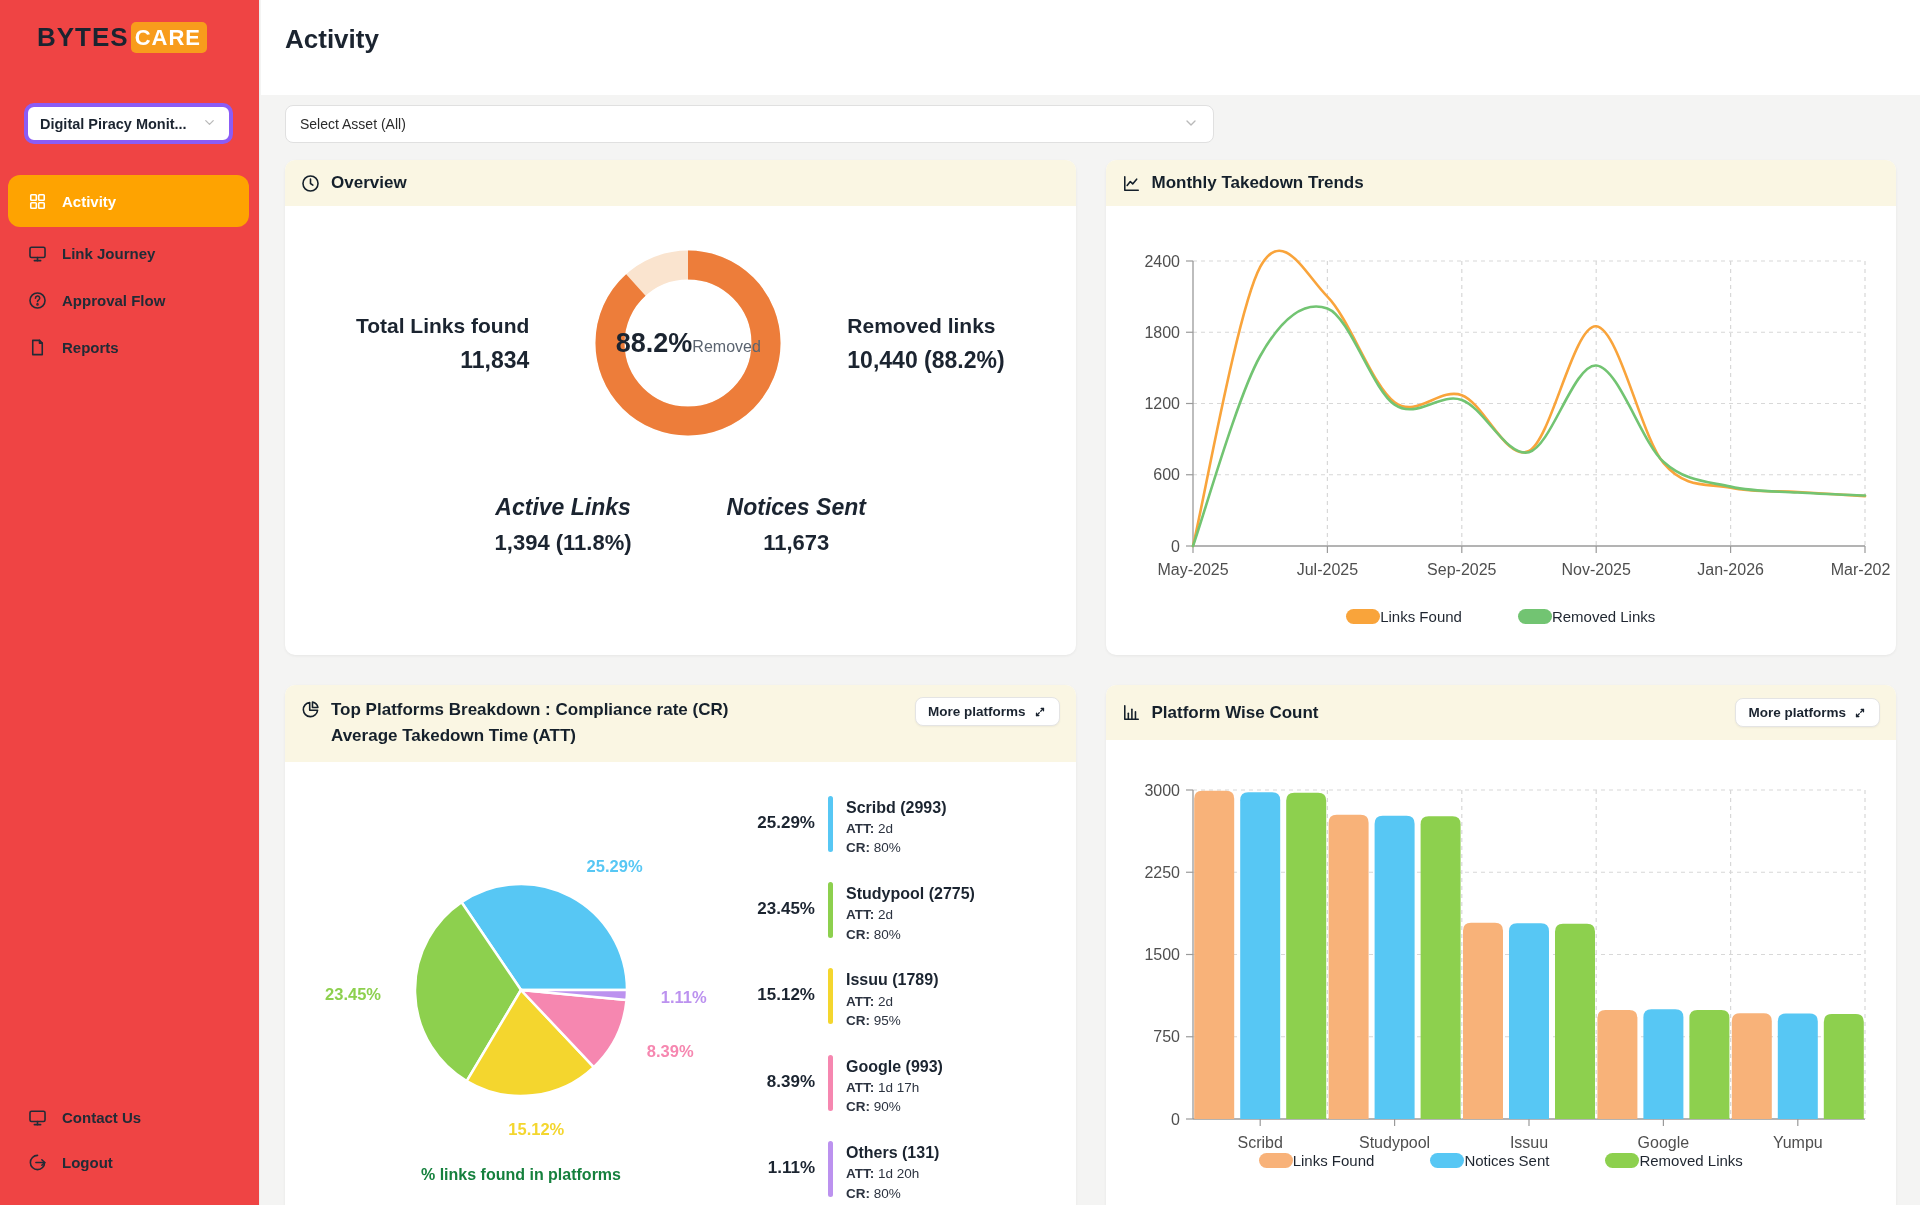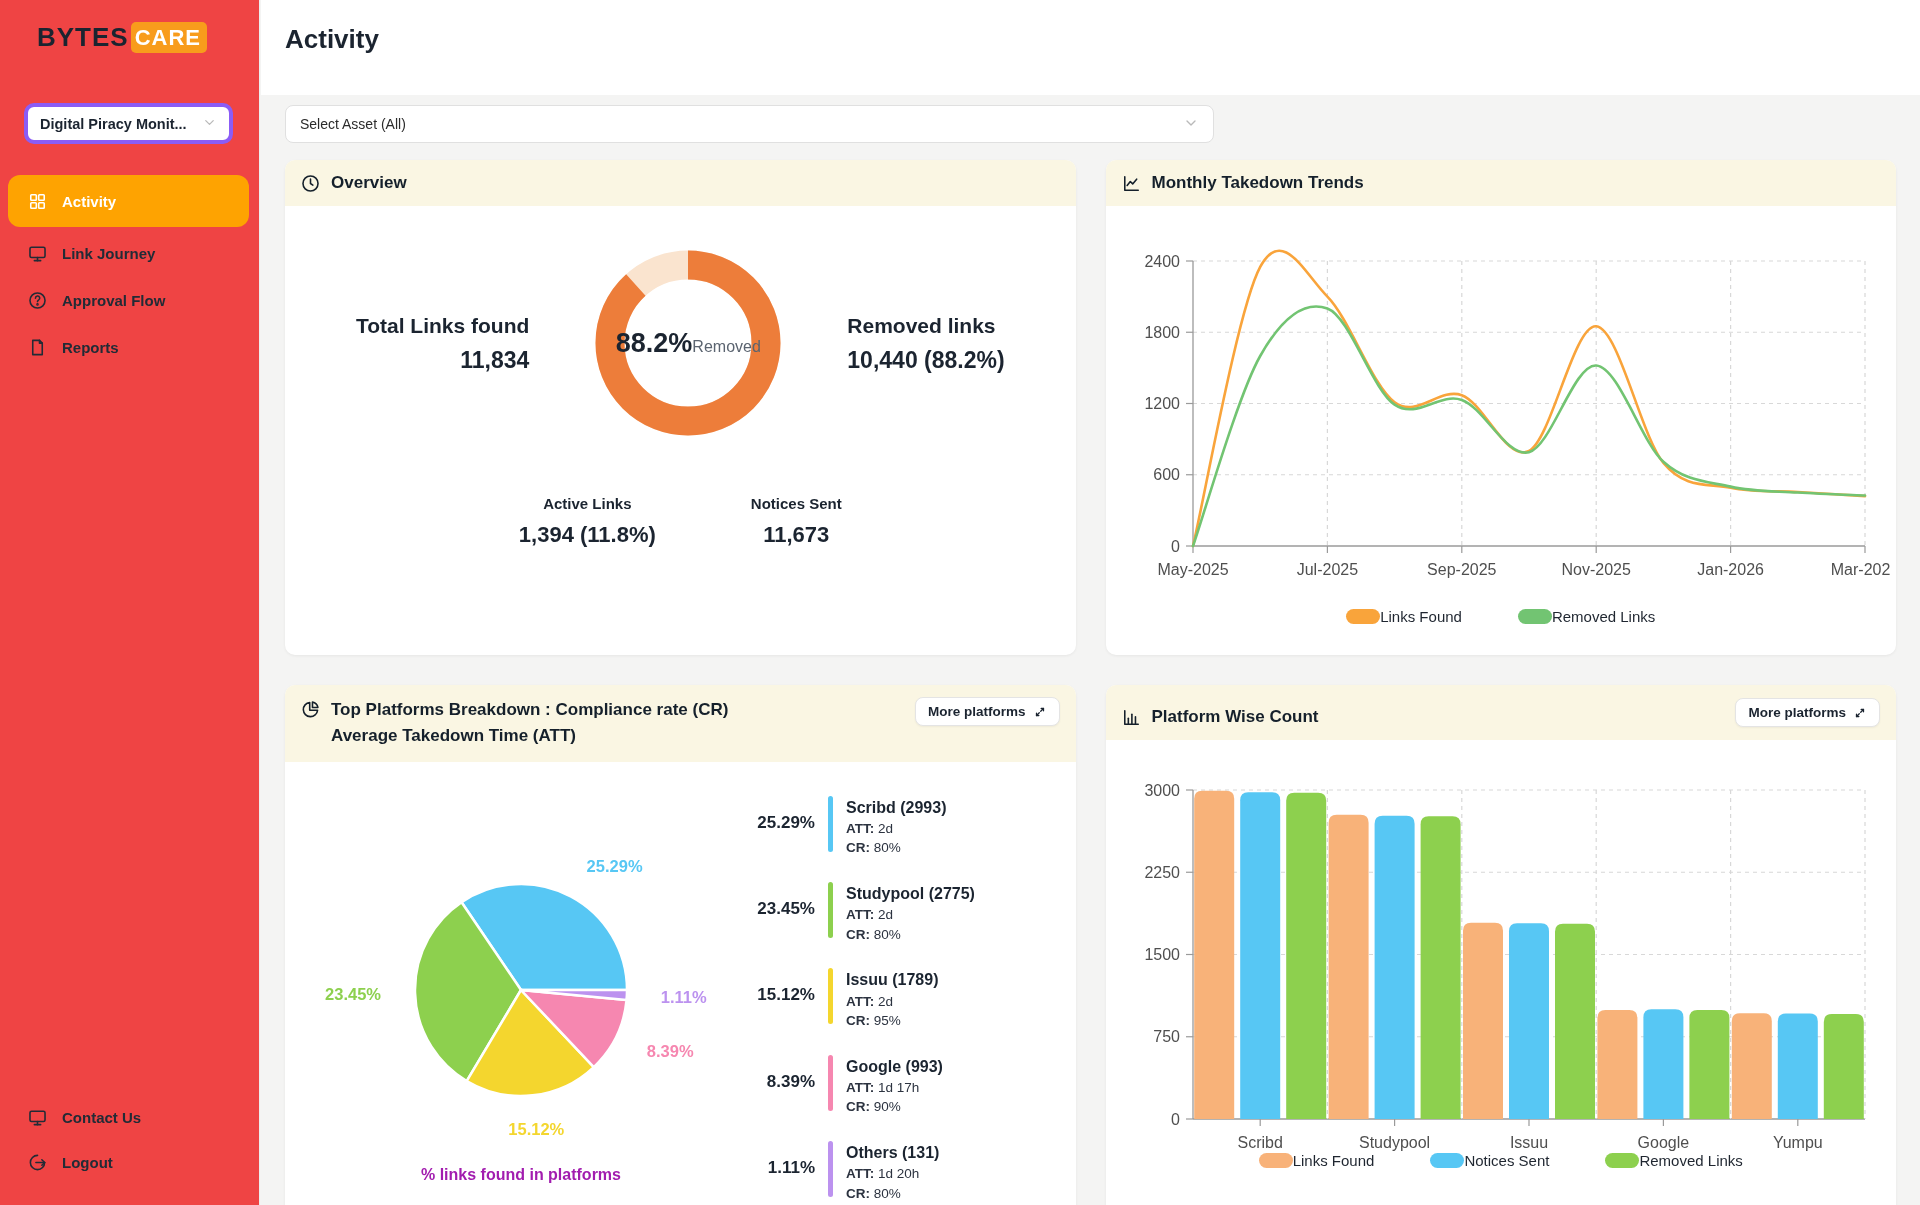--- a/index.html
+++ b/index.html
@@ -32,21 +32,21 @@
   .content { flex: 1; padding: 10px 24px 0 24px; }
   .asset-select { width: 929px; height: 38px; background: #fff; border: 1px solid #e0e0e0; border-radius: 8px;
                   display: flex; align-items: center; justify-content: space-between; padding: 0 14px;
                   font-size: 14px; color: #2b2b2b; cursor: pointer; }
   .asset-select .chev { color: #b9b9b9; }
 
   .grid { margin-top: 17px; display: grid; grid-template-columns: 1fr 1fr; gap: 30px; }
   .card { background: #fff; border-radius: 10px; box-shadow: 0 1px 3px rgba(0,0,0,.06); overflow: hidden; }
   .card.r1 { height: 495px; }
   .card.r2 { height: 575px; }
-  .card-head { background: #faf6e3; padding: 13px 16px; display: flex; align-items: flex-end; gap: 11px;
+  .card-head { background: #faf6e3; padding: 13px 16px; display: flex; align-items: center; gap: 11px;
                font-weight: 700; font-size: 17px; color: #15202b; }
   .card-head .hicon { display: inline-flex; width: 19px; height: 19px; flex: 0 0 auto; color: #15202b; }
   .card-head .spacer { flex: 1; }
   .two-line { align-items: flex-start; padding: 12px 16px; }
   .two-line .titles { line-height: 1.55; }
   .two-line .hicon { margin-top: 3px; }
   .more-btn { background: #fff; border: 1px solid #e4e4e4; border-radius: 8px; padding: 6px 12px;
               font-size: 13.5px; font-weight: 600; color: #1b2430; display: inline-flex; align-items: center;
               gap: 7px; cursor: pointer; box-shadow: 0 1px 2px rgba(0,0,0,.05); font-family: inherit; }
   .more-btn .bicon { display: inline-flex; width: 14px; height: 14px; }
@@ -57,34 +57,34 @@
   .stat .s-label { font-size: 21px; font-weight: 700; color: #1b2430; }
   .stat .s-value { font-size: 23px; font-weight: 800; color: #1b2430; margin-top: 13px; }
   .stat-left { text-align: right; }
   .donut-wrap { position: relative; width: 190px; height: 190px; }
   .donut-center { position: absolute; inset: 0; display: flex; flex-direction: row;
                   align-items: center; justify-content: center; }
   .donut-value { font-size: 27px; font-weight: 800; color: #1b2430; }
   .donut-label { font-size: 16px; color: #5b6470; margin-top: 7px; }
   .ov-bottom { display: flex; justify-content: center; gap: 95px; margin-top: 58px; }
   .ov-bottom .stat { text-align: center; }
-  .ov-bottom .s-label { font-size: 15px; }
+  .ov-bottom .s-label { font-size: 23px; font-style: italic; }
   .ov-bottom .s-value { font-size: 22px; }
 
   
   .chart-svg { display: block; margin: 0 auto; }
   .legend-row { display: flex; justify-content: center; gap: 56px; align-items: center; }
   .legend-item { display: flex; align-items: center; cursor: pointer; }
   .legend-pill { width: 34px; height: 15px; border-radius: 8px; }
   .legend-label { font-size: 15px; color: #1f2630; }
 
   
   .plat-body { display: flex; padding: 0 18px 0 6px; }
   .pie-col { flex: 0 0 460px; }
-  .pie-caption { text-align: center; font-size: 16px; font-weight: 700; color: #a21caf; margin-top: 12px; }
+  .pie-caption { text-align: center; font-size: 16px; font-weight: 700; color: #15803d; margin-top: 12px; }
   .plat-list { flex: 1; padding-top: 34px; display: flex; flex-direction: column; gap: 24px; }
   .plat-item { display: flex; align-items: flex-start; gap: 13px; }
   .plat-pct { width: 64px; text-align: right; font-size: 17px; font-weight: 800; color: #1b2430; padding-top: 17px; }
   .plat-bar { width: 5px; height: 56px; border-radius: 3px; flex: 0 0 auto; }
   .plat-info { line-height: 1.45; }
   .plat-name { font-size: 16px; font-weight: 800; color: #1b2430; }
   .plat-sub { font-size: 13.5px; color: #2c3340; }
   .plat-sub b { font-weight: 700; }
 </style>
 </head>

